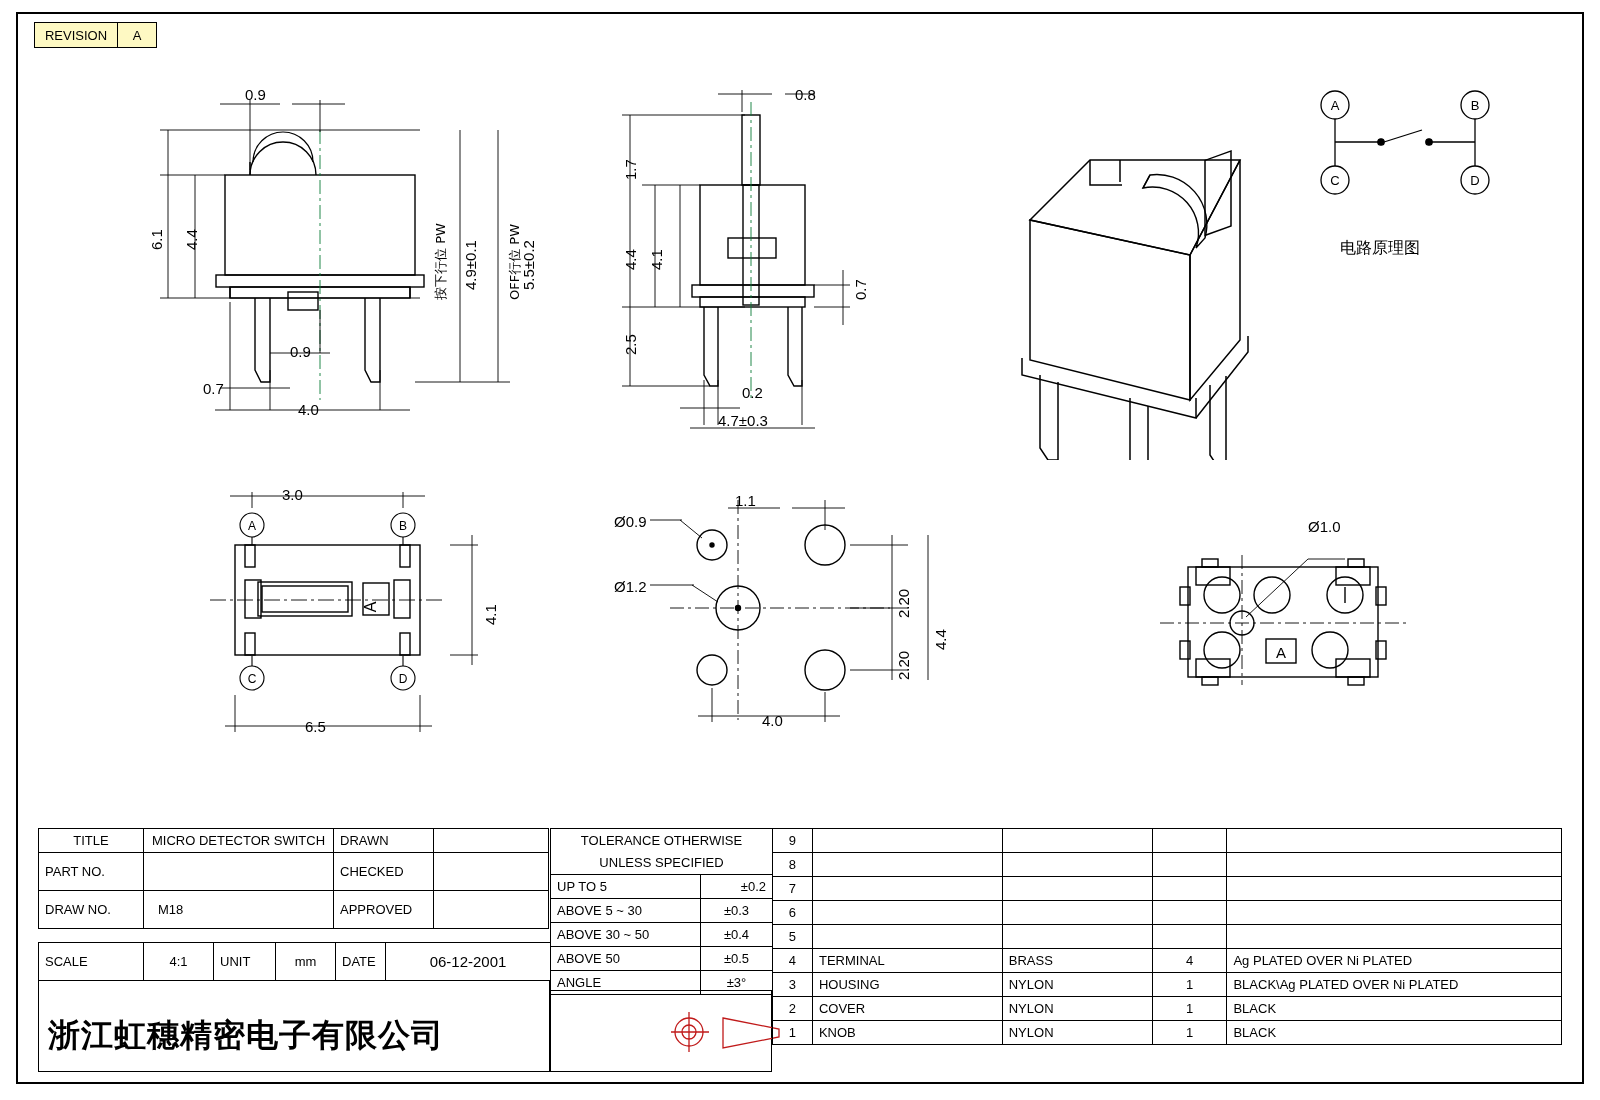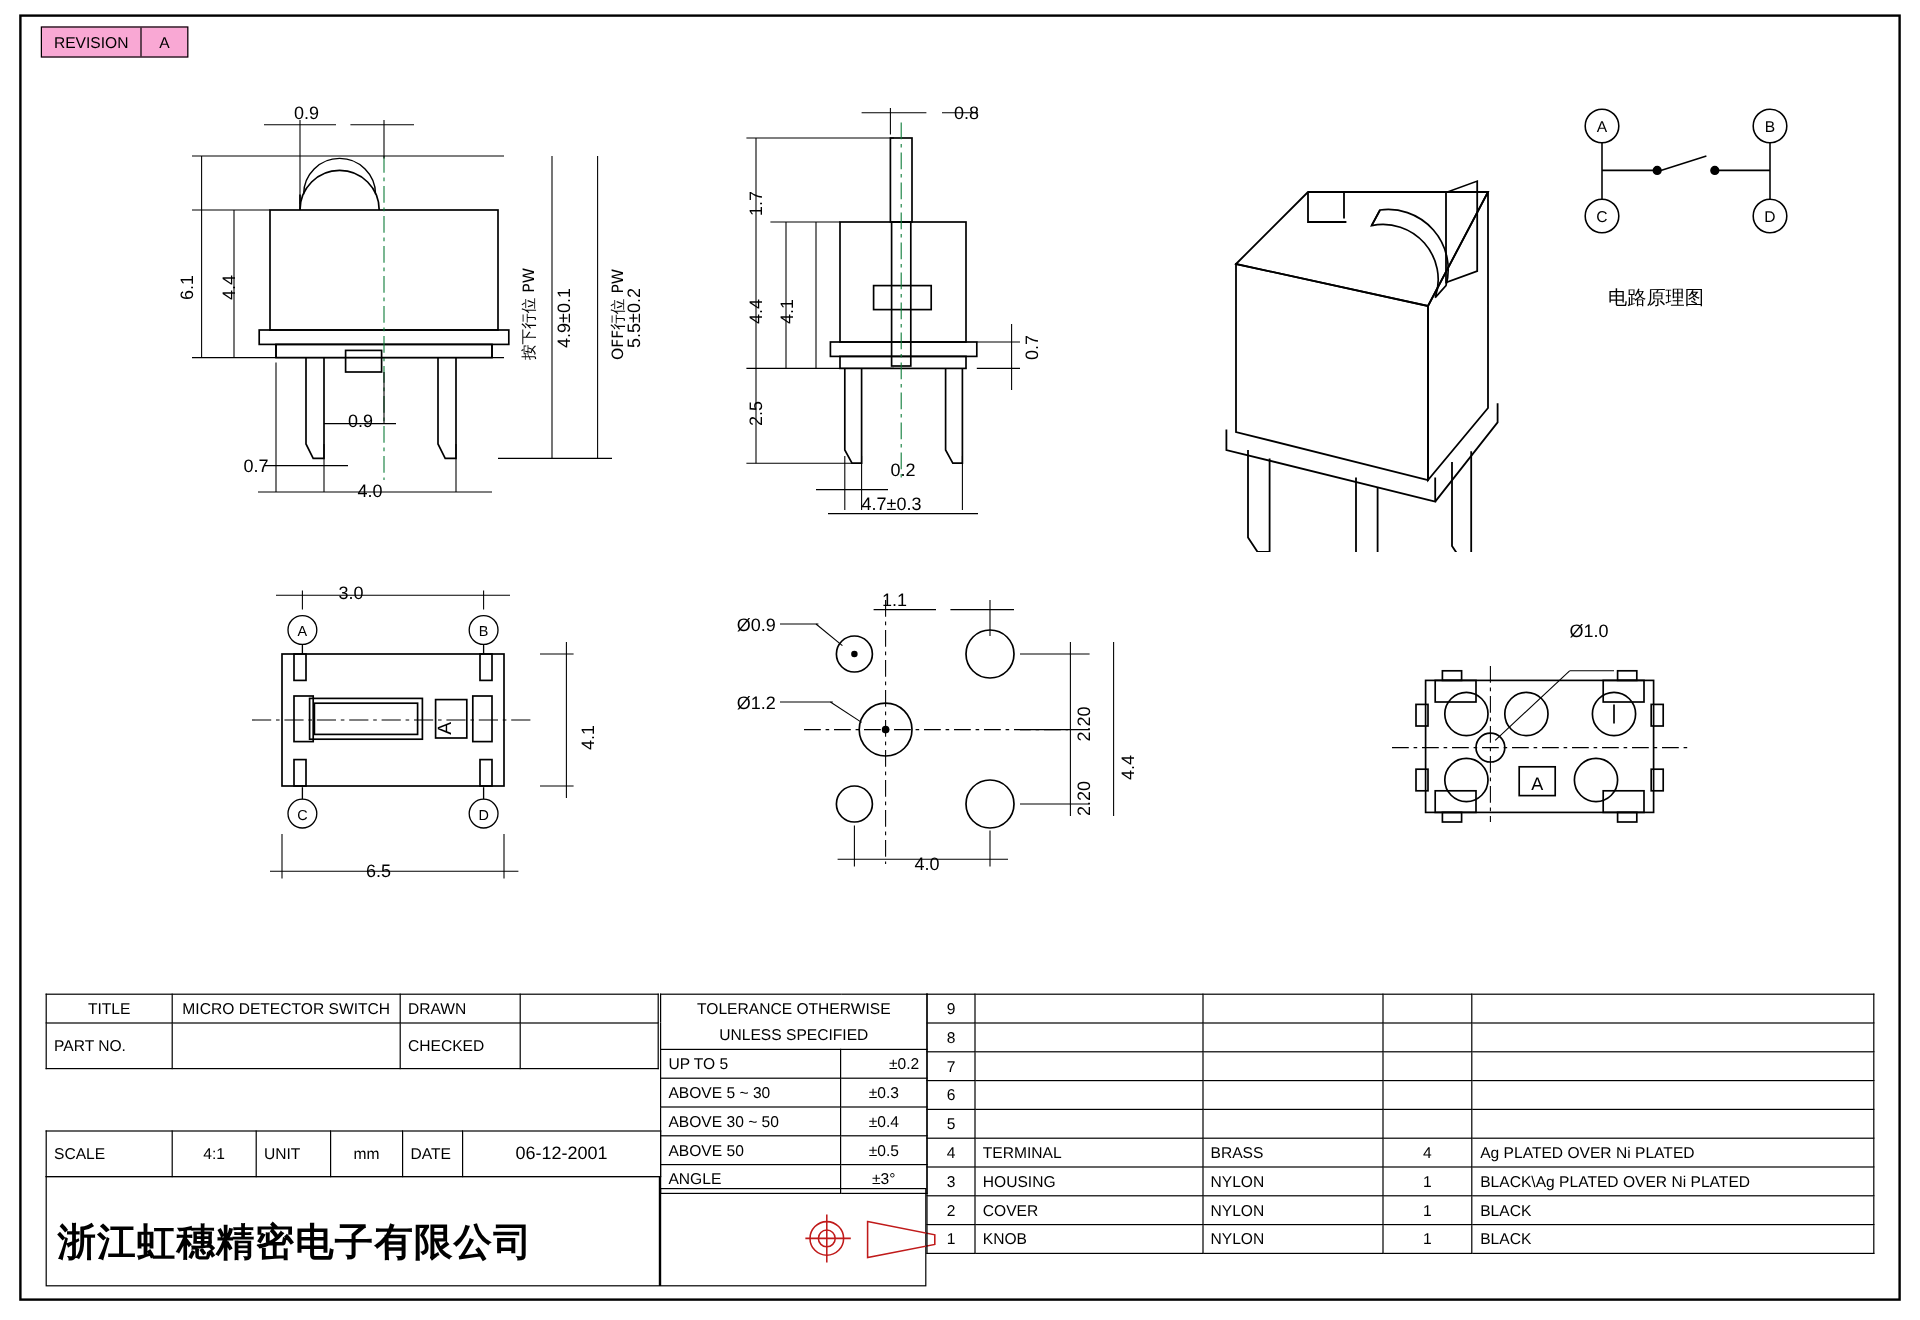--- a/index.html
+++ b/index.html
@@ -1,19 +1,19 @@
 <!DOCTYPE html>
 <html><head>
 <meta charset="utf-8">
 <style>
   html,body{margin:0;padding:0;background:#ffffff;}
   body{font-family:"Liberation Sans",sans-serif;}
   #sheet{position:relative;width:1600px;height:1100px;background:#fff;overflow:hidden;}
   .border-outer{position:absolute;left:16px;top:12px;width:1568px;height:1072px;border:2px solid #000;box-sizing:border-box;}
-  .rev-box{position:absolute;left:34px;top:22px;height:26px;display:flex;border:1px solid #000;background:#f9a8d4;box-sizing:border-box;}
+  .rev-box{position:absolute;left:34px;top:22px;height:26px;display:flex;border:1px solid #000;background:#fef9c3;box-sizing:border-box;}
   .rev-box div{display:flex;align-items:center;justify-content:center;font-size:13px;color:#000;padding:0 6px;}
   .rev-box .cell1{width:70px;border-right:1px solid #000;}
   .rev-box .cell2{width:26px;}
 
   .dim{position:absolute;font-size:15px;color:#000;white-space:nowrap;font-family:"Liberation Sans",sans-serif;}
   .dim.v{transform-origin:left top;}
   svg{display:block;}
   .lbl-cn{position:absolute;font-size:16px;color:#000;font-family:"DejaVu Sans",sans-serif;white-space:nowrap;}
 
   
@@ -321,20 +321,26 @@
         <td class="center small" style="width:190px;">MICRO DETECTOR SWITCH</td>
         <td style="width:100px;">DRAWN</td>
         <td style="width:115px;"></td>
       </tr>
       <tr>
         <td style="height:38px;margin-left:20px;">PART NO.</td>
         <td></td>
         <td>CHECKED</td>
         <td></td>
       </tr>
+      <tr>
+        <td style="height:38px;">DRAW NO.</td>
+        <td style="padding-left:14px;">M18</td>
+        <td>APPROVED</td>
+        <td></td>
+      </tr>
     </tbody>
       </table>
 
     <table style="position:absolute;left:0;top:114px;">
       <tbody>
           <tr>
         <td style="width:105px;height:38px;">SCALE</td>
         <td class="center" style="width:70px;">4:1</td>
         <td style="width:62px;">UNIT</td>
         <td class="center" style="width:60px;">mm</td>

